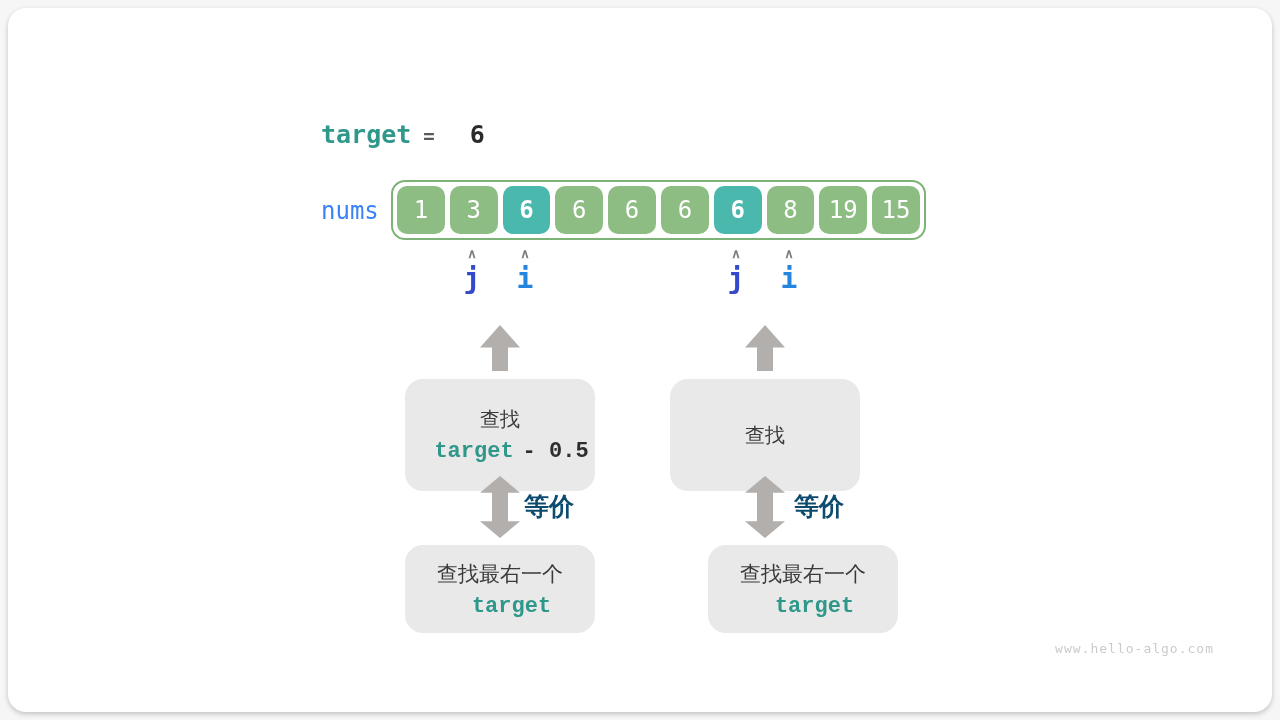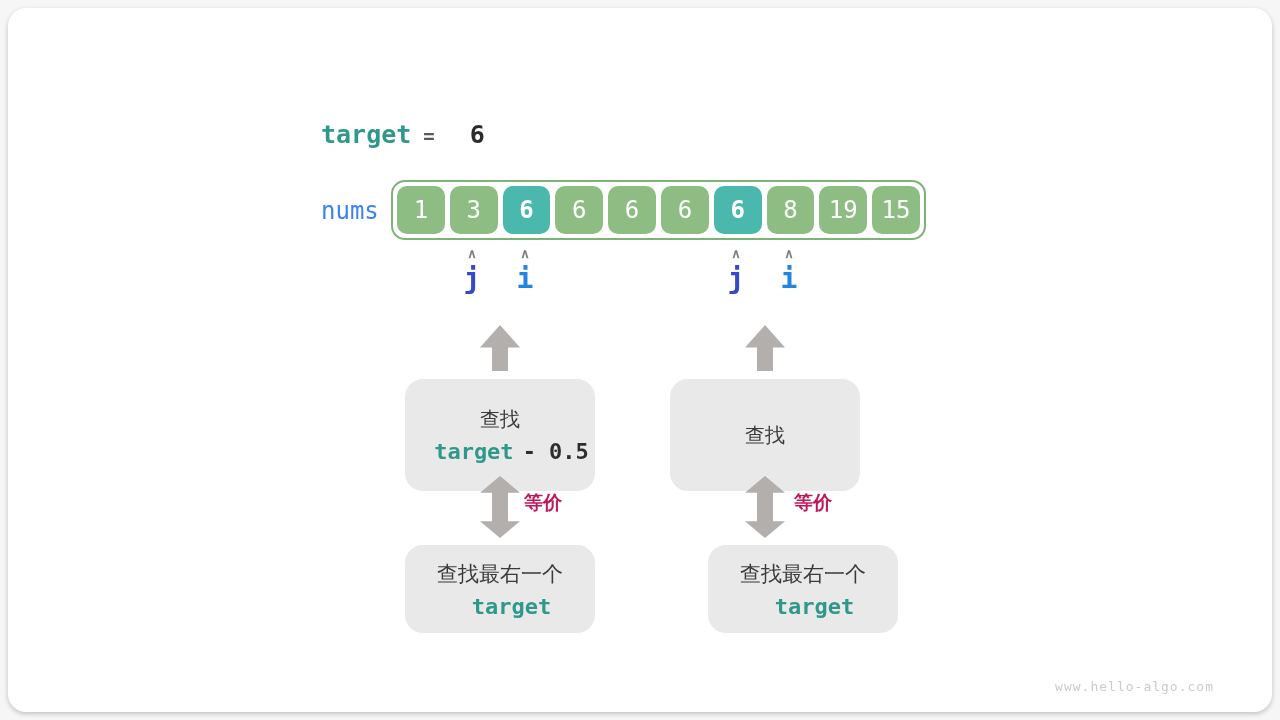--- a/index.html
+++ b/index.html
@@ -32,27 +32,27 @@
   .up-arrow{width:40px;height:46px;background:#b2afac;
     clip-path:polygon(50% 0,100% 49%,70% 49%,70% 100%,30% 100%,30% 49%,0 49%);}
   .dbl-arrow{width:40px;height:62px;background:#b2afac;
     clip-path:polygon(50% 0,100% 27%,70% 27%,70% 73%,100% 73%,50% 100%,0 73%,30% 73%,30% 27%,0 27%);}
   
   .gbox{width:190px;height:112px;border-radius:18px;background:#e9e9e9;
     display:flex;flex-direction:column;align-items:center;justify-content:center;gap:6px;}
   .rbox{height:88px;}
   .gbox .cjk{font-size:20px;color:#3a3a3a;}
   .rbox .cjk{font-size:21px;}
-  .gbox .expr{font-size:22px;font-weight:bold;}
+  .gbox .expr{font-size:22px;font-weight:bold;font-family:Liberation Mono, monospace;}
   .gbox .expr .tv{color:#2f988a;}
   .gbox .expr .op{color:#2e2e2e;margin-left:9px;}
   
-  .equiv{font-size:19px;font-weight:bold;color:#be185d;}
+  .equiv{font-size:25px;font-weight:bold;color:#0c4a6e;}
   
-  .watermark{right:58px;top:671px;font-size:13px;letter-spacing:1px;color:#cccbca;
+  .watermark{right:58px;top:633px;font-size:13px;letter-spacing:1px;color:#cccbca;
     font-family:"DejaVu Sans Mono","Liberation Mono",monospace;text-align:right;}
 </style>
 </head>
 <body>
 
 <div class="card">
 
   <div class="abs target-line">
     <span class="code var">target</span>
     <span class="code eq">=</span>

